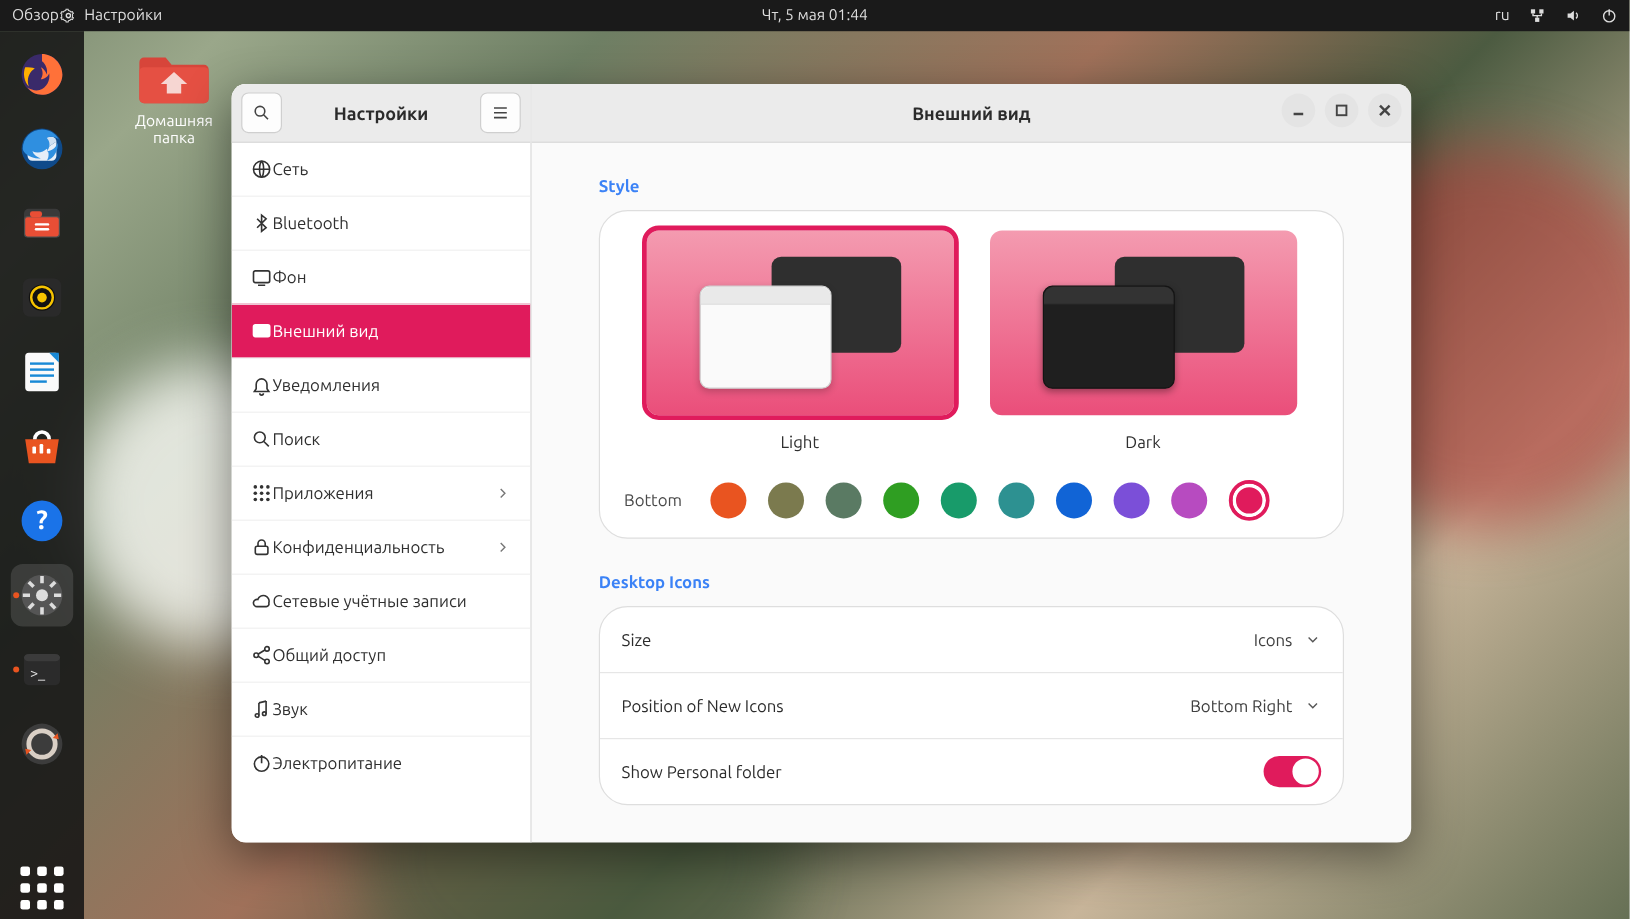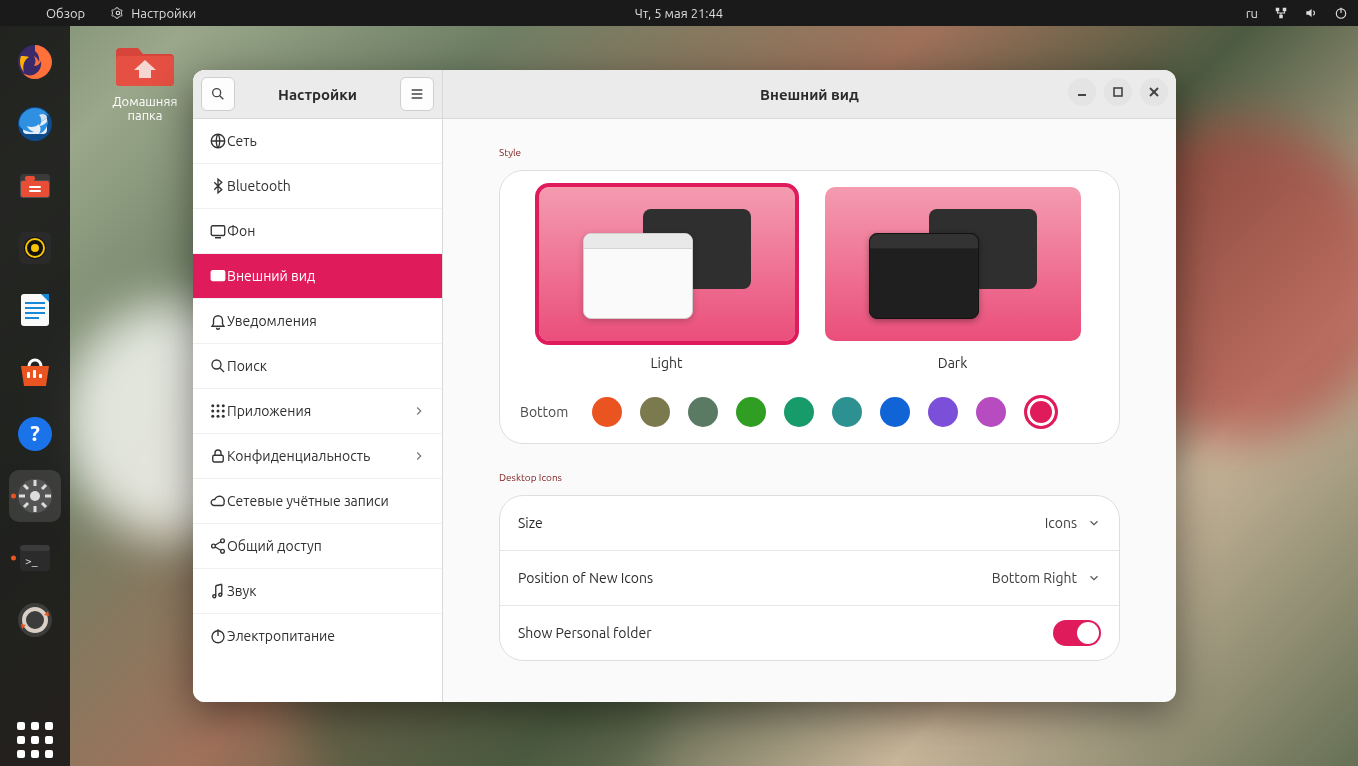--- a/index.html
+++ b/index.html
@@ -21,21 +21,21 @@
       linear-gradient(135deg,#7b8a6f 0%,#9aa78a 10%,#6e7f64 25%,#a0715a 45%,#4c5b41 60%,#c8b59a 78%,#667055 100%);
       position:relative;}
   
   .wall-blob{position:absolute;border-radius:50%;filter:blur(24px);opacity:.85;}
   .wb1{left:60px;top:300px;width:240px;height:240px;background:#f6f7f1;}
   .wb2{right:-40px;top:120px;width:320px;height:320px;background:#ae3b37;opacity:.6;}
   .wb3{left:300px;bottom:-80px;width:360px;height:260px;background:#4b5a3f;opacity:.6;}
   .wb4{right:260px;bottom:60px;width:300px;height:160px;background:#a07a5d;opacity:.55;}
   
   .topbar{position:absolute;top:0;left:0;right:0;height:26px;background:var(--top);display:flex;align-items:center;color:#ddd;font-size:13px;padding:0 10px;z-index:10;}
-  .tb-left{display:flex;align-items:center;gap:26px;margin-left:36px;}
+  .tb-left{display:flex;align-items:center;gap:1px;}
   .tb-app{display:flex;align-items:center;gap:6px;}
   .tb-center{position:absolute;left:50%;transform:translateX(-50%);}
   .tb-right{margin-left:auto;display:flex;align-items:center;gap:16px;}
   .tb-ico{width:14px;height:14px;display:inline-flex;}
   
   .dock{position:absolute;left:0;top:26px;bottom:0;width:70px;background:rgba(20,20,20,.88);display:flex;flex-direction:column;align-items:center;padding-top:10px;gap:10px;z-index:9;}
   .dock-item{width:52px;height:52px;border-radius:10px;display:flex;align-items:center;justify-content:center;position:relative;}
   .dock-item.active{background:rgba(255,255,255,.12);}
   .dock-item .dot{position:absolute;left:2px;top:50%;width:5px;height:5px;border-radius:50%;background:#e95420;transform:translateY(-50%);} 
   .dock-spacer{flex:1;}
@@ -58,21 +58,21 @@
   .sb-row .chev{margin-left:auto;}
   .sb-ico{width:18px;height:18px;display:inline-flex;align-items:center;justify-content:center;}
   
   .content{flex:1;display:flex;flex-direction:column;}
   .ct-header{height:48px;background:var(--panel-header);display:flex;align-items:center;justify-content:center;border-bottom:1px solid var(--panel-border);position:relative;}
   .ct-title{font-weight:600;font-size:15px;color:#2b2b2b;}
   .win-btns{position:absolute;right:8px;top:8px;display:flex;gap:8px;}
   .win-btn{width:28px;height:28px;border-radius:50%;background:#e4e4e4;display:flex;align-items:center;justify-content:center;color:#444;}
   .win-btn.close{background:#e4e4e4;}
   .ct-body{flex:1;padding:28px 56px 20px;overflow:auto;}
-  .section-label{font-weight:400;font-size:10px;color:#7f1d1d;margin-bottom:12px;}
+  .section-label{font-weight:700;font-size:14px;color:#3b82f6;margin-bottom:12px;}
   .card{background:#fff;border:1px solid var(--card-border);border-radius:24px;}
   .style-card{padding:16px 16px 14px;}
   .style-grid{display:flex;gap:30px;justify-content:center;}
   .style-opt{width:256px;text-align:center;}
   .style-thumb{height:154px;border-radius:10px;background:linear-gradient(180deg,#f49bb0 0%,#ea4e7a 100%);position:relative;overflow:hidden;}
   .style-thumb.selected{outline:4px solid var(--accent);outline-offset:0;}
   .thumb-back{position:absolute;right:44px;top:22px;width:108px;height:80px;border-radius:8px;background:#2f2f2f;}
   .thumb-front{position:absolute;left:44px;bottom:22px;width:108px;height:84px;border-radius:8px;background:#fafafa;border:1px solid #d0d0d0;box-shadow:0 2px 6px rgba(0,0,0,.2);}
   .thumb-front::before{content:"";position:absolute;left:0;right:0;top:0;height:14px;background:#e9e9e9;border-bottom:1px solid #d6d6d6;border-radius:8px 8px 0 0;}
   .thumb-front.dark{background:#1f1f1f;border-color:#141414;box-shadow:0 2px 6px rgba(0,0,0,.35);}
@@ -105,21 +105,21 @@
     <span class="tb-app">
       <span class="tb-ico">
         <svg viewBox="0 0 24 24" width="14" height="14" fill="none" stroke="#ddd" stroke-width="2">
             <circle cx="12" cy="12" r="3"></circle>
             <path d="M19.4 15a7.97 7.97 0 0 0 .1-6l2-1.2-2-3.4-2.3.9a8 8 0 0 0-5.2-3L11.5 0h-4l-.5 2.3a8 8 0 0 0-5.2 3l-2.3-.9-2 3.4 2 1.2a7.97 7.97 0 0 0 .1 6l-2 1.2 2 3.4 2.3-.9a8 8 0 0 0 5.2 3l.5 2.3h4l.5-2.3a8 8 0 0 0 5.2-3l2.3.9 2-3.4-2-1.2z" transform="scale(.75) translate(4 4)"></path>
           </svg>
       </span>
       <span>Настройки</span>
     </span>
   </div>
-  <div class="tb-center">Чт, 5 мая  21:44</div>
+  <div class="tb-center">Чт, 5 мая  01:44</div>
   <div class="tb-right">
     <span>ru</span>
     <span class="tb-ico">
       <svg viewBox="0 0 24 24" width="14" height="14" fill="#ddd">
           <rect x="3" y="3" width="6" height="6"></rect>
           <rect x="15" y="3" width="6" height="6"></rect>
           <rect x="9" y="15" width="6" height="6"></rect>
           <path d="M6 9v3h12V9M12 12v3" stroke="#ddd" stroke-width="2" fill="none"></path>
         </svg>
     </span>

